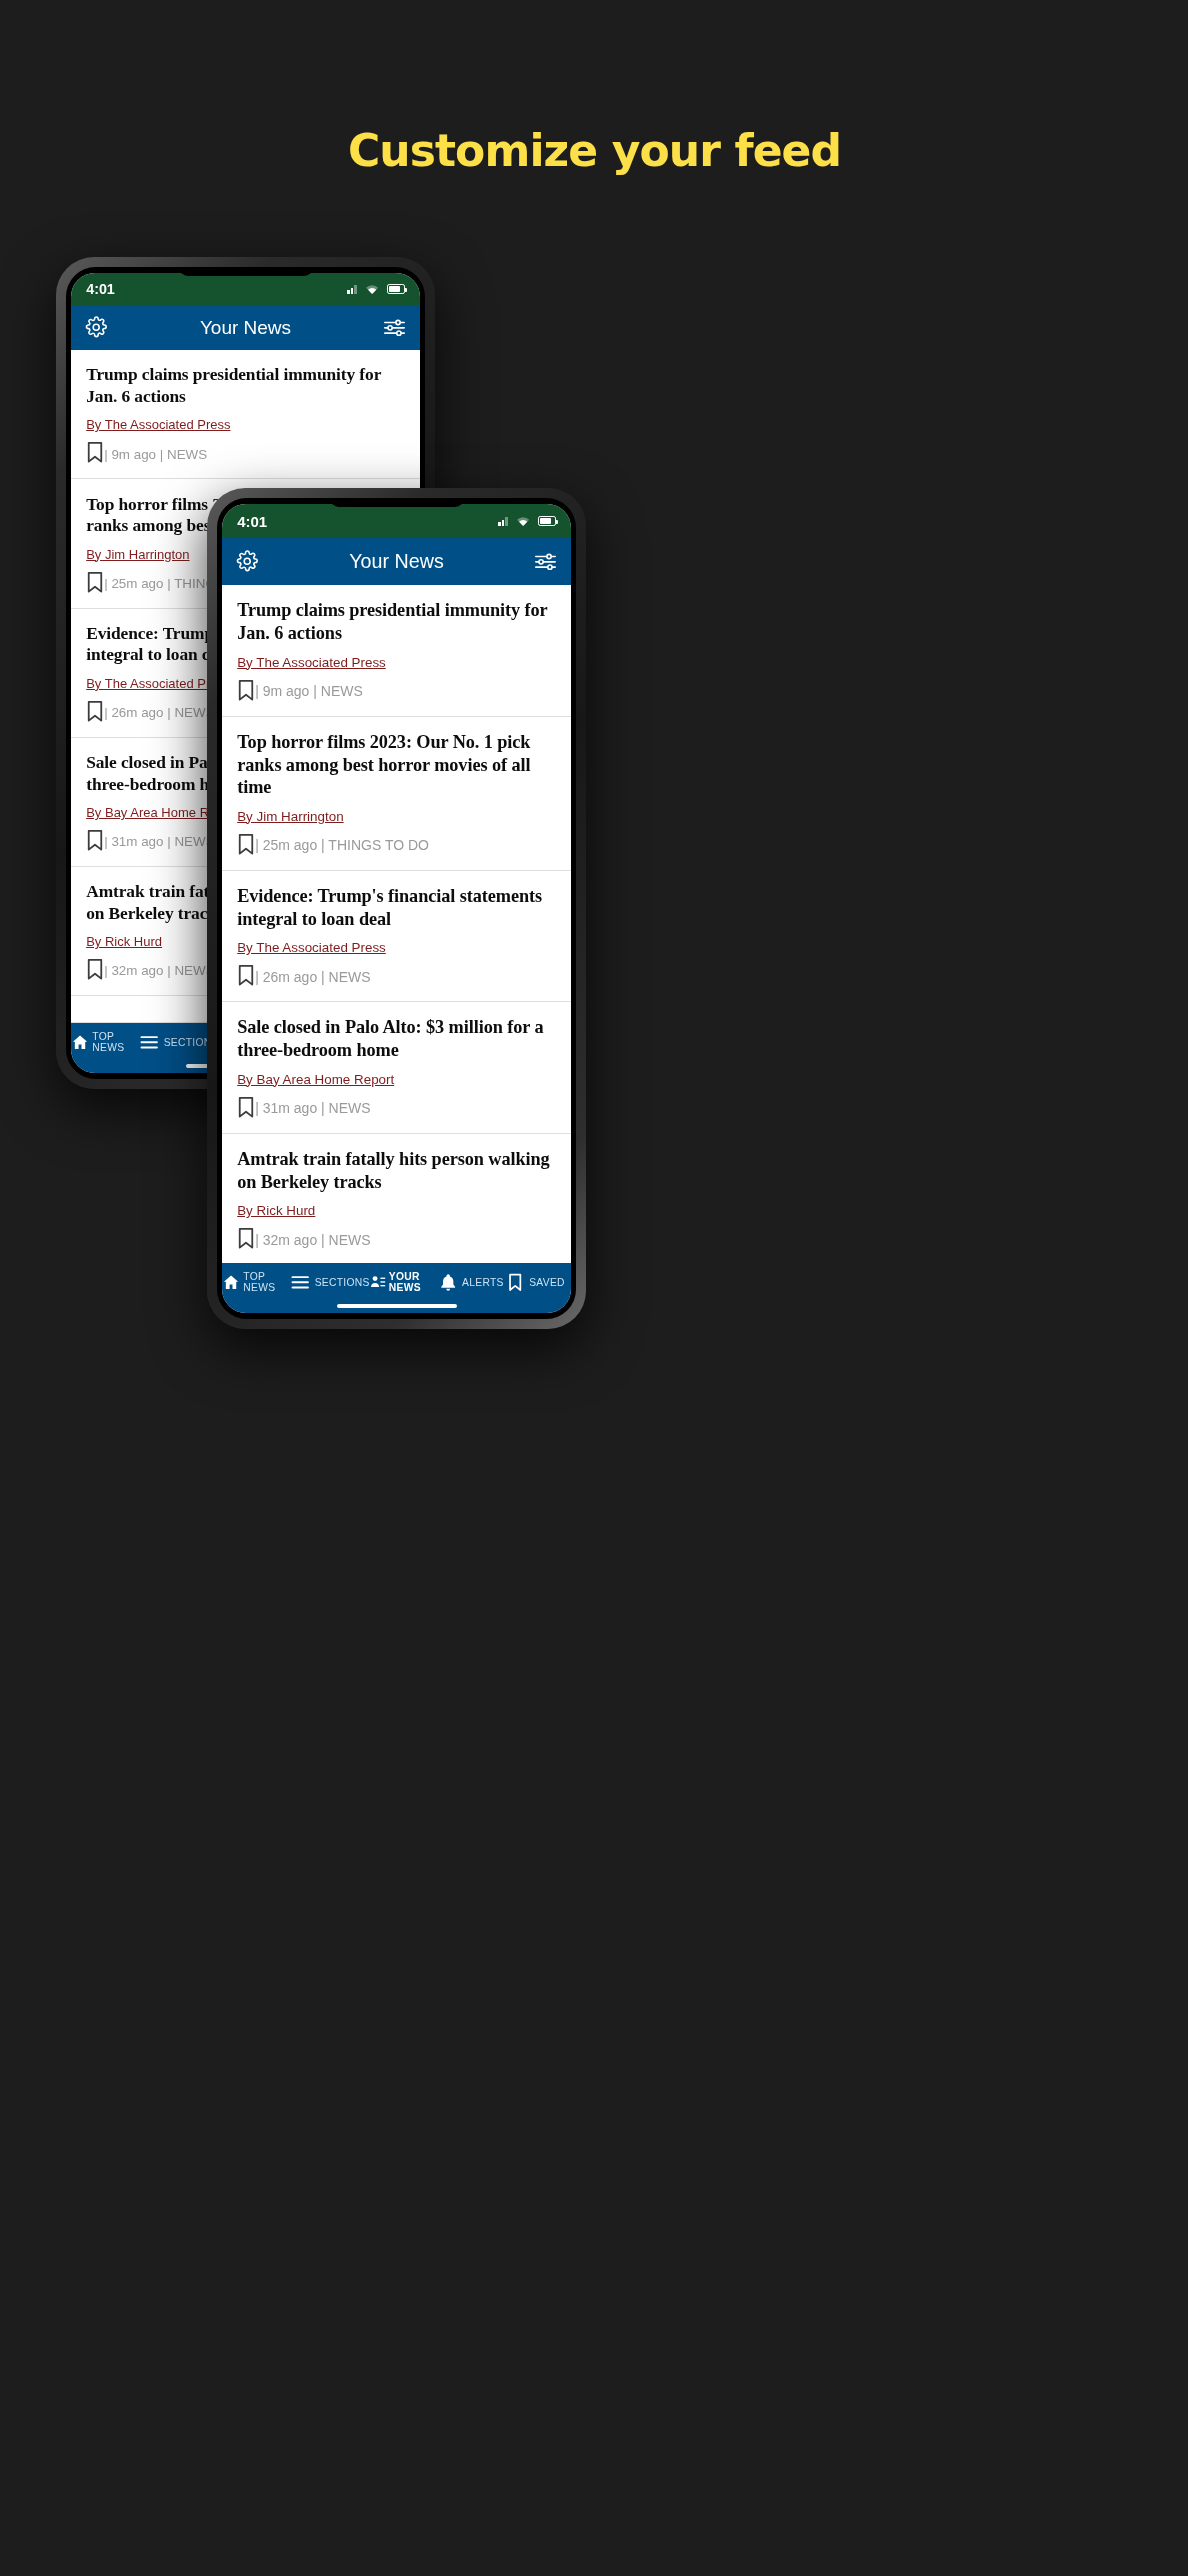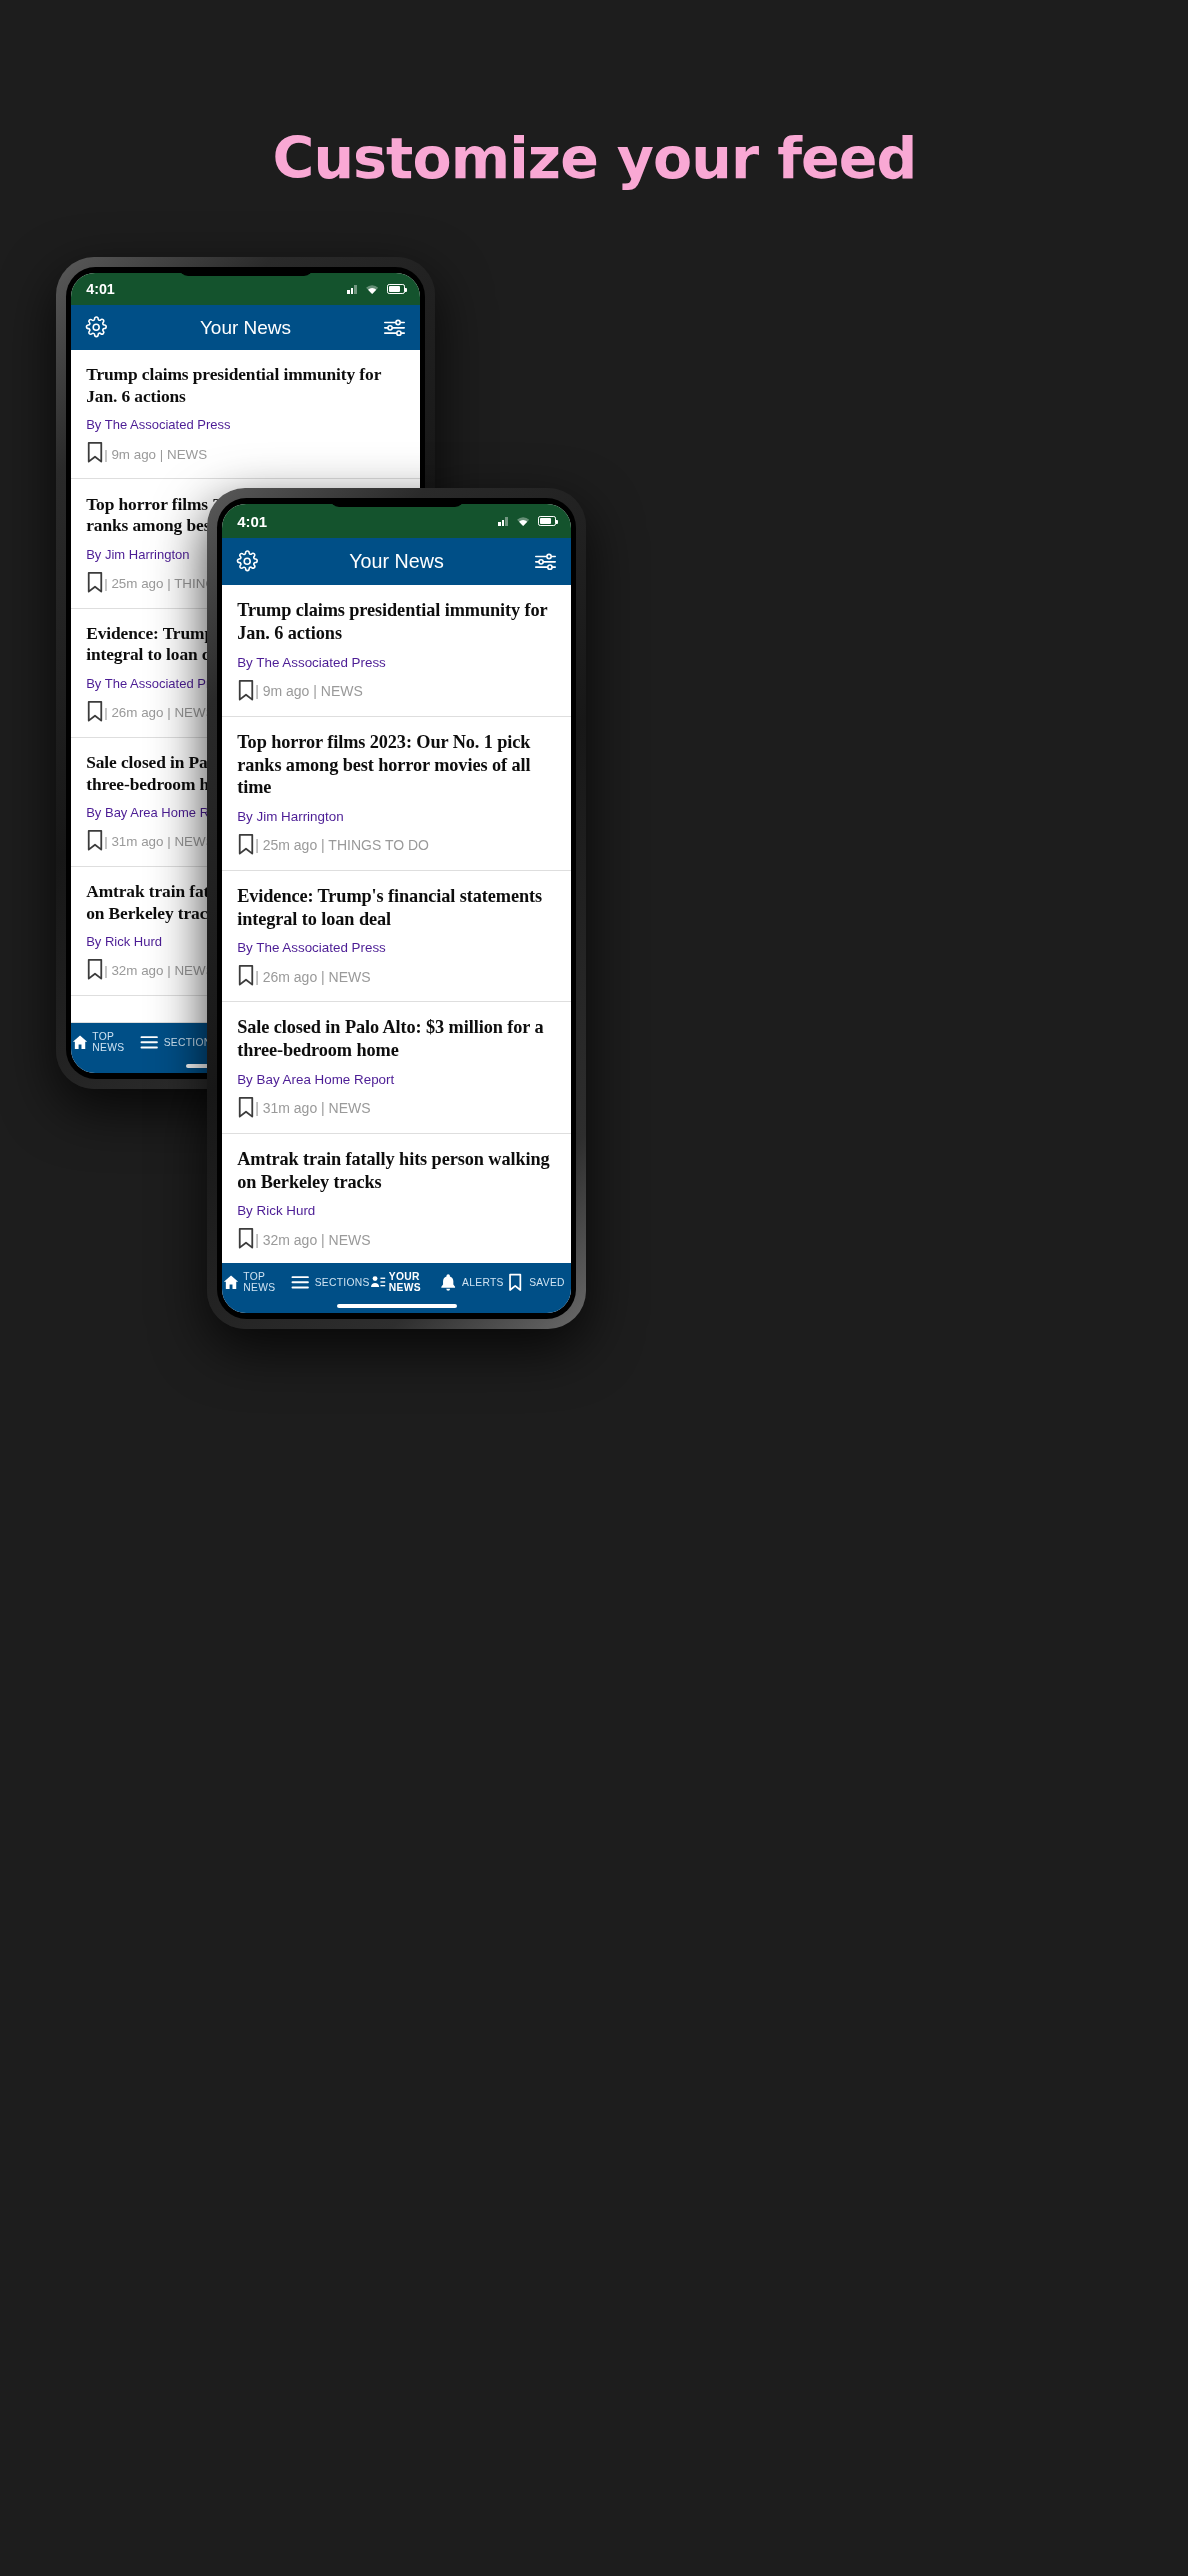--- a/index.html
+++ b/index.html
@@ -9,22 +9,22 @@
     font-family:"Liberation Sans", sans-serif;
     overflow:hidden;
     position:relative;
   }
 
   
   .hero-title{
     position:absolute;
     top:125px; left:0; width:100%;
     text-align:center;
-    color:#f9a8d4;
-    font-size:57px;
+    color:#fde047;
+    font-size:44px;
     font-weight:bold;
     letter-spacing:-0.9px;
     font-family:"DejaVu Sans", sans-serif;
     white-space:nowrap;
   }
 
   
   .phone{
     position:absolute;
     border-radius:38px;
@@ -132,21 +132,22 @@
     font-family:"Liberation Serif", serif;
     font-weight:bold;
     font-size:18.3px;
     line-height:1.24;
     color:#0d0d0d;
     letter-spacing:-0.1px;
   }
   .byline{
     margin-top:9.8px;
     font-size:13.4px;
-    color:#4c1d95;
+    color:#7f1d1d;
+    text-decoration:underline;
   }
   .meta-row{
     margin-top:9px;
     display:flex;
     align-items:center;
   }
   .bookmark-ico{ flex:0 0 auto; }
   .meta-text{
     font-size:14px;
     color:#9a9a9a;

